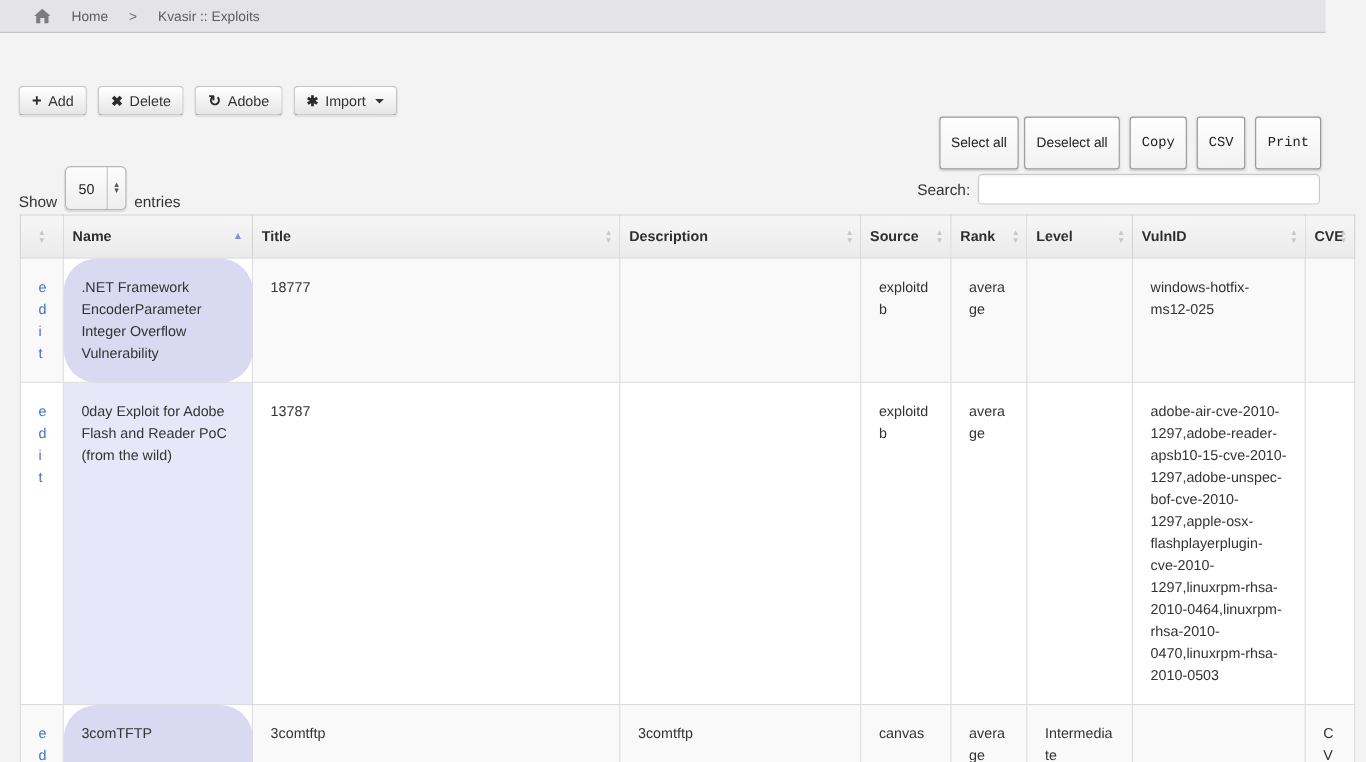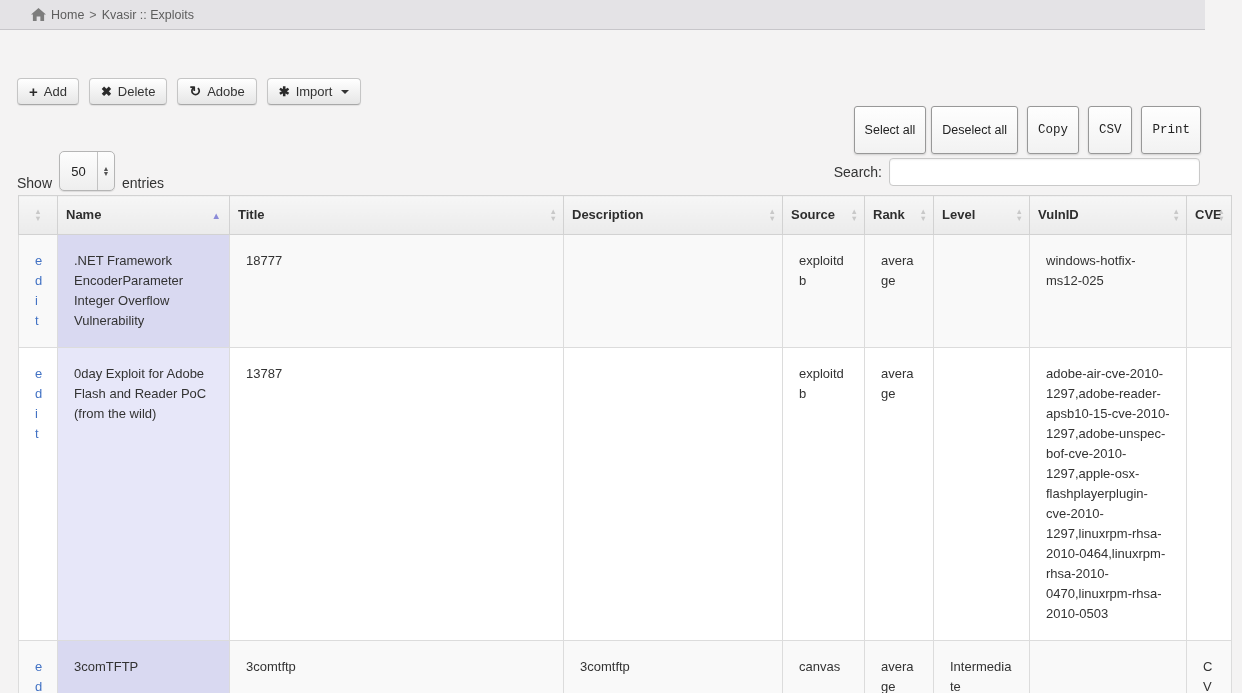--- a/index.html
+++ b/index.html
@@ -8,21 +8,21 @@
     width:1242px; height:693px; overflow:hidden; position:relative;
     background:#f4f3f3;
     font-family:"Liberation Sans", sans-serif;
     color:#333;
   }
 
   
   .topbar {
     position:absolute; top:0; left:0; width:1205px; height:30px;
     background:#e4e3e6; border-bottom:1px solid #c7c6ca;
-    display:flex; align-items:center; padding:0 10px 0 31px; gap:5px;
+    display:flex; align-items:center; padding:0 10px 0 31px; gap:19px;
     font-size:12.5px; color:#5d5d5d;
   }
   .home-icon { display:inline-flex; width:15px; height:14px; }
   .crumb-sep { color:#6b6b6b; }
 
   
   .toolbar { position:absolute; left:17px; top:78px; display:flex; gap:10px; }
   .btn {
     display:inline-flex; align-items:center; gap:6px;
     padding:5px 11px; font-size:13px; color:#333; cursor:pointer;
@@ -82,21 +82,21 @@
     border:1px solid #d2d2d2; padding:9px 8px;
     font-size:13px; font-weight:bold; color:#2e2e2e; text-align:left;
     line-height:20px; position:relative; cursor:pointer; white-space:nowrap; overflow:hidden;
   }
   td {
     border:1px solid #dcdcdc; padding:16px; vertical-align:top;
     font-size:13px; line-height:20px; color:#333; background:#fff;
     overflow-wrap:break-word; word-wrap:break-word;
   }
   tr.odd td { background:#f9f9f9; }
-  tr.odd td.sorted { background:var(--sorted_odd,#d9d9f1); }
+  tr.odd td.sorted { background:var(--sorted_odd,#d9d9f1);border-radius:30px; }
   tr.even td.sorted { background:var(--sorted_even,#e7e7f9); }
   tr.r0 { height:97px; } tr.r1 { height:278px; } tr.r2 { height:78px; }
   a.edit-link { color:var(--link,#4272c4); text-decoration:none; cursor:pointer; }
 
   .sort-stack {
     position:absolute; right:6px; top:50%; transform:translateY(-50%);
     display:flex; flex-direction:column; align-items:center;
     color:#c8c8c8; font-size:7.5px; line-height:6.5px; letter-spacing:0;
   }
   .sort-asc-arrow {

